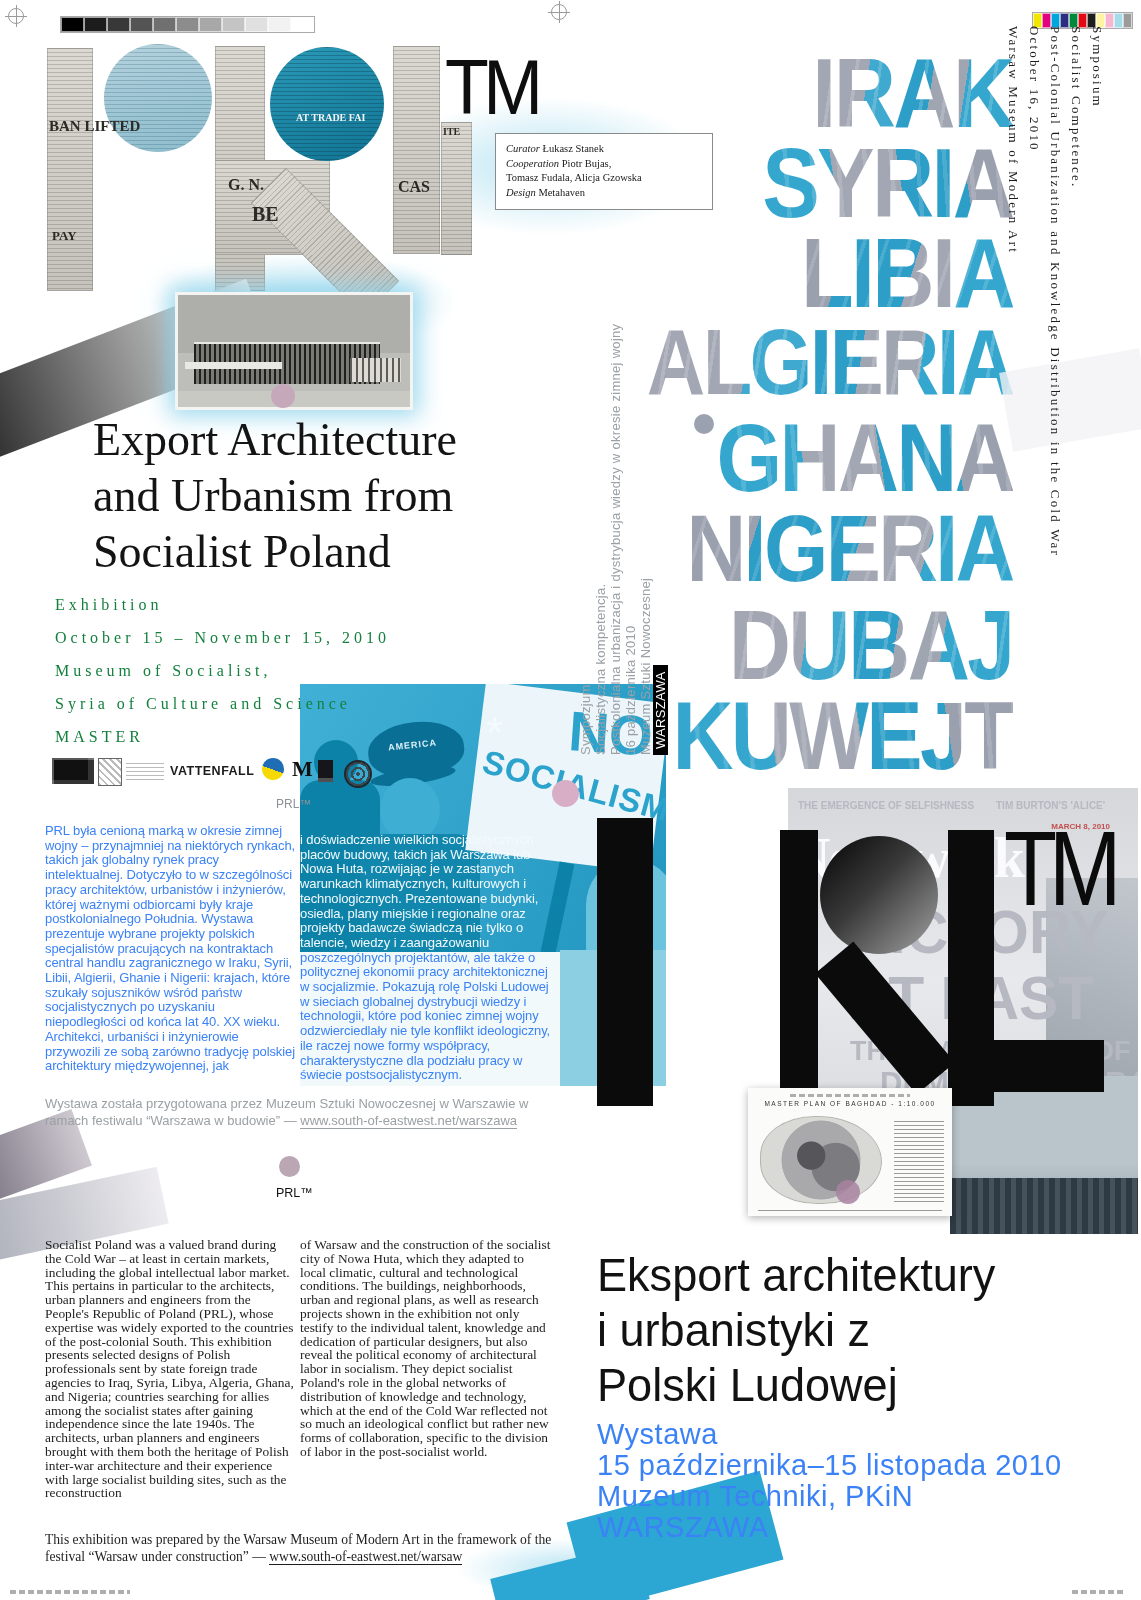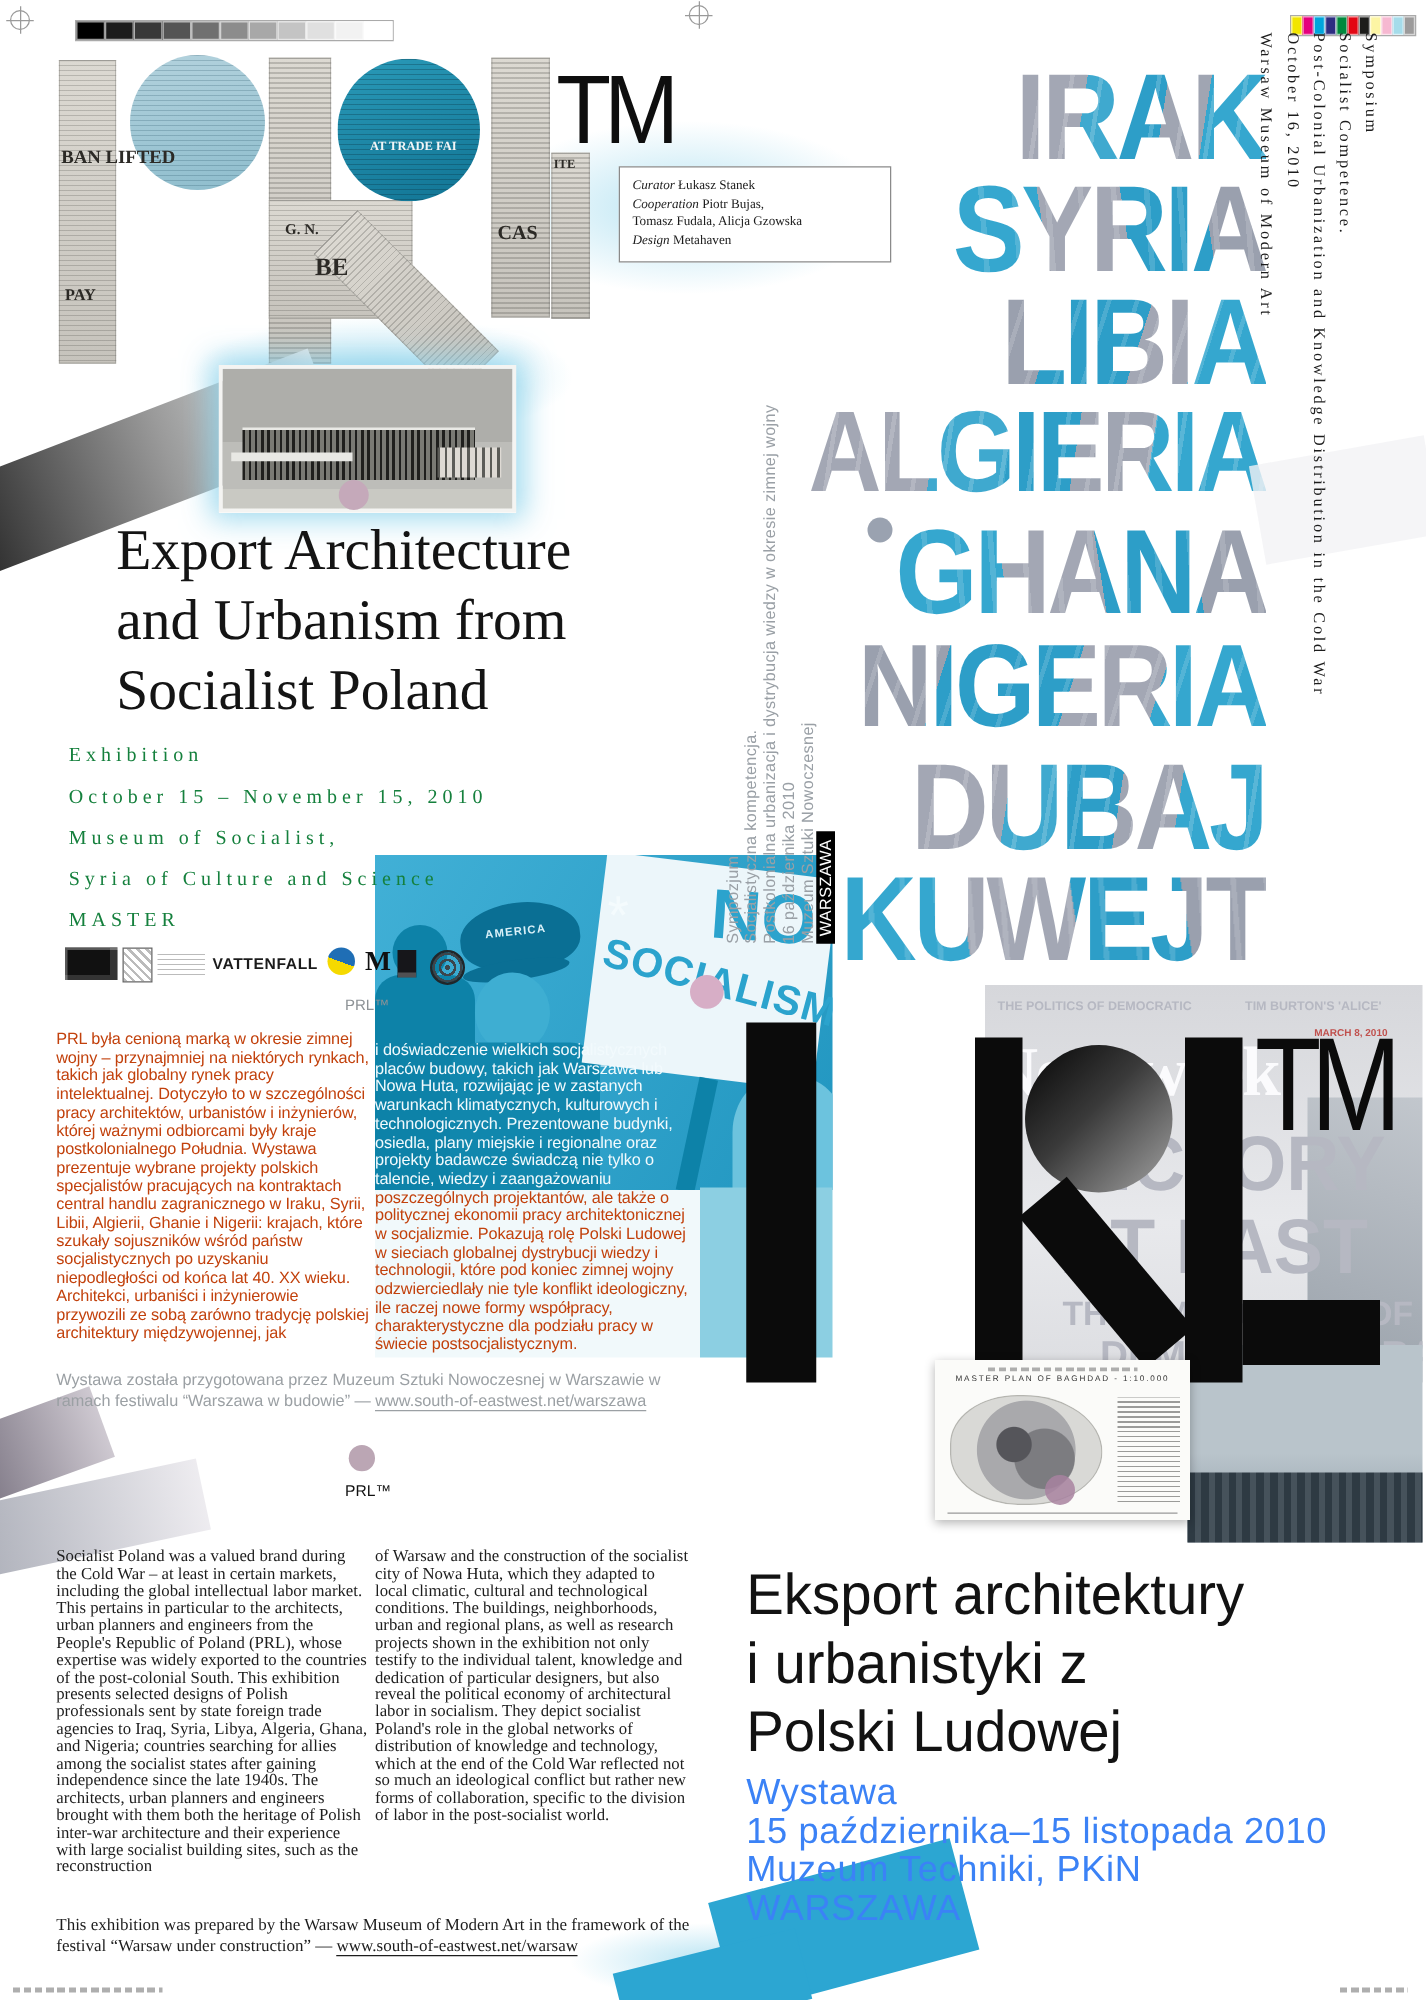--- a/index.html
+++ b/index.html
@@ -58,21 +58,21 @@
   }
 
   
   .vert-en{transform:rotate(90deg);transform-origin:0 0;width:562px;
        font-family:"Liberation Serif",serif;font-size:13px;letter-spacing:2.2px;line-height:21px;color:#1c1c1c;}
   .vert-pl{transform:rotate(-90deg);transform-origin:0 0;width:522px;
        font-size:13px;line-height:15px;letter-spacing:.3px;color:#9aa0a6;}
   .vert-pl .hl{background:#000;color:#fff;padding:0 6px;}
 
   
-  .par-pl{font-size:13px;line-height:14.7px;letter-spacing:-.1px;color:#c2410c;}
+  .par-pl{font-size:13px;line-height:14.7px;letter-spacing:-.1px;color:#3b82f6;}
   .par-pl-white{color:#f2fafd;}
   .par-en{font-family:"Liberation Serif",serif;font-size:13.4px;line-height:13.8px;color:#1d1d1d;}
   .credit-pl{font-size:13px;line-height:16.5px;color:#9ba0a4;}
   .credit-en{font-family:"Liberation Serif",serif;font-size:13.6px;line-height:17px;color:#1d1d1d;}
   .urlline{border-bottom:1px solid currentColor;}
 
   
   .pphoto{background:linear-gradient(120deg,#41b0d6,#2196c0);overflow:hidden;}
   .sign{background:#ecf6fa;transform:rotate(7deg);}
   .signtxt{color:#2ba3cd;font-weight:bold;}
@@ -151,21 +151,21 @@
   <div class="abs news" style="left:215px;top:46px;width:50px;height:245px;"></div>
   <div class="abs news" style="left:215px;top:160px;width:115px;height:95px;"></div>
   <div class="abs news" style="left:393px;top:46px;width:47px;height:208px;"></div>
   <div class="abs news" style="left:441px;top:122px;width:31px;height:133px;"></div>
   <div class="abs news" style="left:300px;top:162px;width:50px;height:160px;transform:rotate(-45deg);"></div>
   <div class="abs news-blue" style="left:104px;top:44px;width:108px;height:108px;"></div>
   <div class="abs news-teal" style="left:270px;top:47px;width:114px;height:114px;"></div>
   <div class="abs headline" style="left:49px;top:118px;font-size:15px;">BAN LIFTED</div>
   <div class="abs headline" style="left:52px;top:228px;font-size:13px;">PAY</div>
   <div class="abs headline" style="left:296px;top:112px;font-size:10px;color:#f2f6f7;">AT TRADE FAI</div>
-  <div class="abs headline" style="left:228px;top:176px;font-size:12px;">G. N.</div>
+  <div class="abs headline" style="left:228px;top:176px;font-size:16px;">G. N.</div>
   <div class="abs headline" style="left:252px;top:203px;font-size:20px;">BE</div>
   <div class="abs headline" style="left:398px;top:178px;font-size:16px;">CAS</div>
   <div class="abs headline" style="left:443px;top:126px;font-size:10px;">ITE</div>
   <div class="abs tm-collage" style="left:445px;top:48px;">TM</div>
 
   <div class="abs curatorbox" style="left:495px;top:133px;width:196px;">
     <div><i>Curator</i><span> Łukasz Stanek</span></div>
     <div><i>Cooperation</i><span> Piotr Bujas,</span></div>
     <div><span>Tomasz Fudala, Alicja Gzowska</span></div>
     <div><i>Design</i><span> Metahaven</span></div>
@@ -261,21 +261,21 @@
     <div class="par-pl">poszczególnych projektantów, ale także o politycznej ekonomii pracy architektonicznej w socjalizmie. Pokazują rolę Polski Ludowej w sieciach globalnej dystrybucji wiedzy i technologii, które pod koniec zimnej wojny odzwierciedlały nie tyle konflikt ideologiczny, ile raczej nowe formy współpracy, charakterystyczne dla podziału pracy w świecie postsocjalistycznym.</div>
   </div>
 
   <div class="abs par-en" style="left:45px;top:1238px;width:250px;z-index:3;">Socialist Poland was a valued brand during the Cold War – at least in certain markets, including the global intellectual labor market. This pertains in particular to the architects, urban planners and engineers from the People's Republic of Poland (PRL), whose expertise was widely exported to the countries of the post-colonial South. This exhibition presents selected designs of Polish professionals sent by state foreign trade agencies to Iraq, Syria, Libya, Algeria, Ghana, and Nigeria; countries searching for allies among the socialist states after gaining independence since the late 1940s. The architects, urban planners and engineers brought with them both the heritage of Polish inter-war architecture and their experience with large socialist building sites, such as the reconstruction</div>
   <div class="abs par-en" style="left:300px;top:1238px;width:252px;z-index:3;">of Warsaw and the construction of the socialist city of Nowa Huta, which they adapted to local climatic, cultural and technological conditions. The buildings, neighborhoods, urban and regional plans, as well as research projects shown in the exhibition not only testify to the individual talent, knowledge and dedication of particular designers, but also reveal the political economy of architectural labor in socialism. They depict socialist Poland's role in the global networks of distribution of knowledge and technology, which at the end of the Cold War reflected not so much an ideological conflict but rather new forms of collaboration, specific to the division of labor in the post-socialist world.</div>
   <div class="abs credit-en" style="left:45px;top:1531px;width:534px;z-index:3;">
     <span>This exhibition was prepared by the Warsaw Museum of Modern Art in the framework of the festival “Warsaw under construction” — </span><span class="urlline">www.south-of-eastwest.net/warsaw</span>
   </div>
 
   <div class="abs nwpanel" style="left:788px;top:788px;width:350px;height:318px;z-index:1;">
-    <div class="abs nwgray" style="left:10px;top:12px;font-size:10px;">THE POLITICS OF DEMOCRATIC</div>
+    <div class="abs nwgray" style="left:10px;top:12px;font-size:10px;">THE EMERGENCE OF SELFISHNESS</div>
     <div class="abs nwgray" style="left:208px;top:12px;font-size:10px;">TIM BURTON'S 'ALICE'</div>
     <div class="abs" style="right:28px;top:34px;font-size:8px;font-weight:bold;color:#c0504d;">MARCH 8, 2010</div>
     <div class="abs serif" style="left:2px;top:38px;font-weight:bold;font-size:56px;letter-spacing:-2px;color:#fbfbfd;white-space:nowrap;">Newsweek</div>
     <div class="abs" style="right:0;top:90px;width:92px;height:228px;background:linear-gradient(200deg,#c2c7cd,#99a1aa);"></div>
     <div class="abs nwgray" style="left:62px;top:108px;font-size:62px;transform:scaleX(.95);transform-origin:left top;">VICTORY</div>
     <div class="abs nwgray" style="left:62px;top:174px;font-size:62px;transform:scaleX(.95);transform-origin:left top;">AT LAST</div>
     <div class="abs nwgray" style="left:62px;top:248px;font-size:27px;">THE EMERGENCE OF</div>
     <div class="abs nwgray" style="left:92px;top:278px;font-size:31px;">DEMOCRATIC IRAQ</div>
   </div>
 

